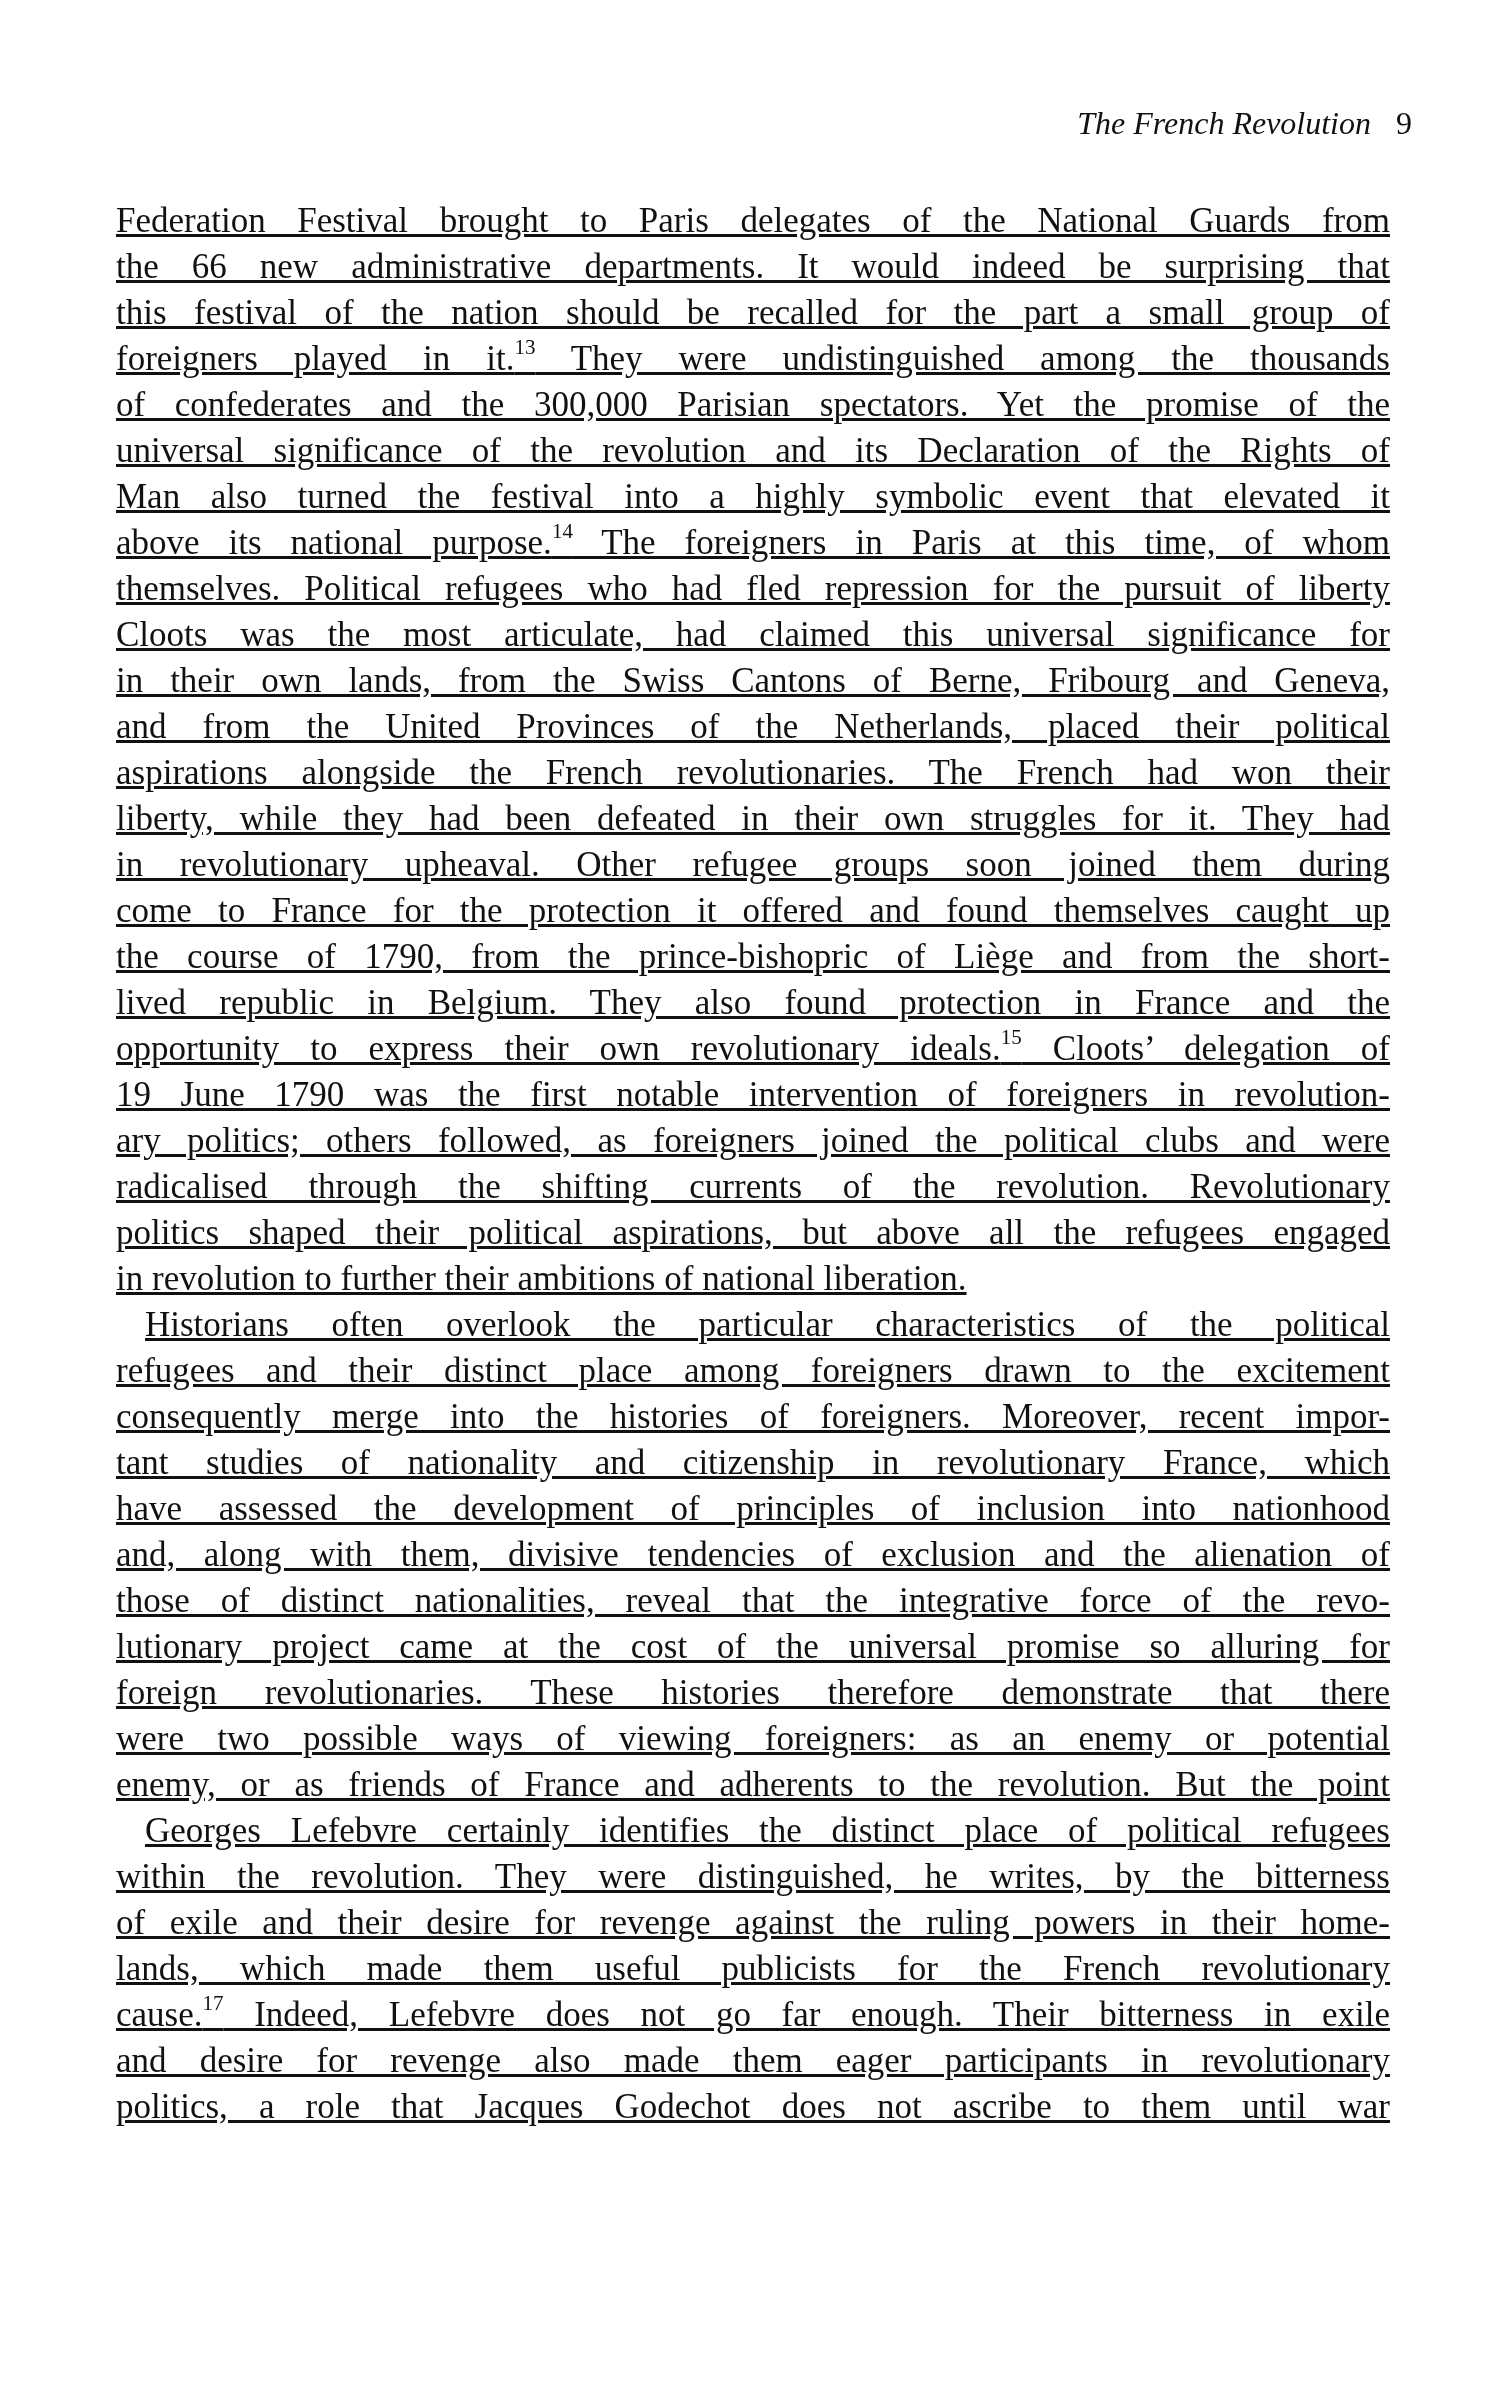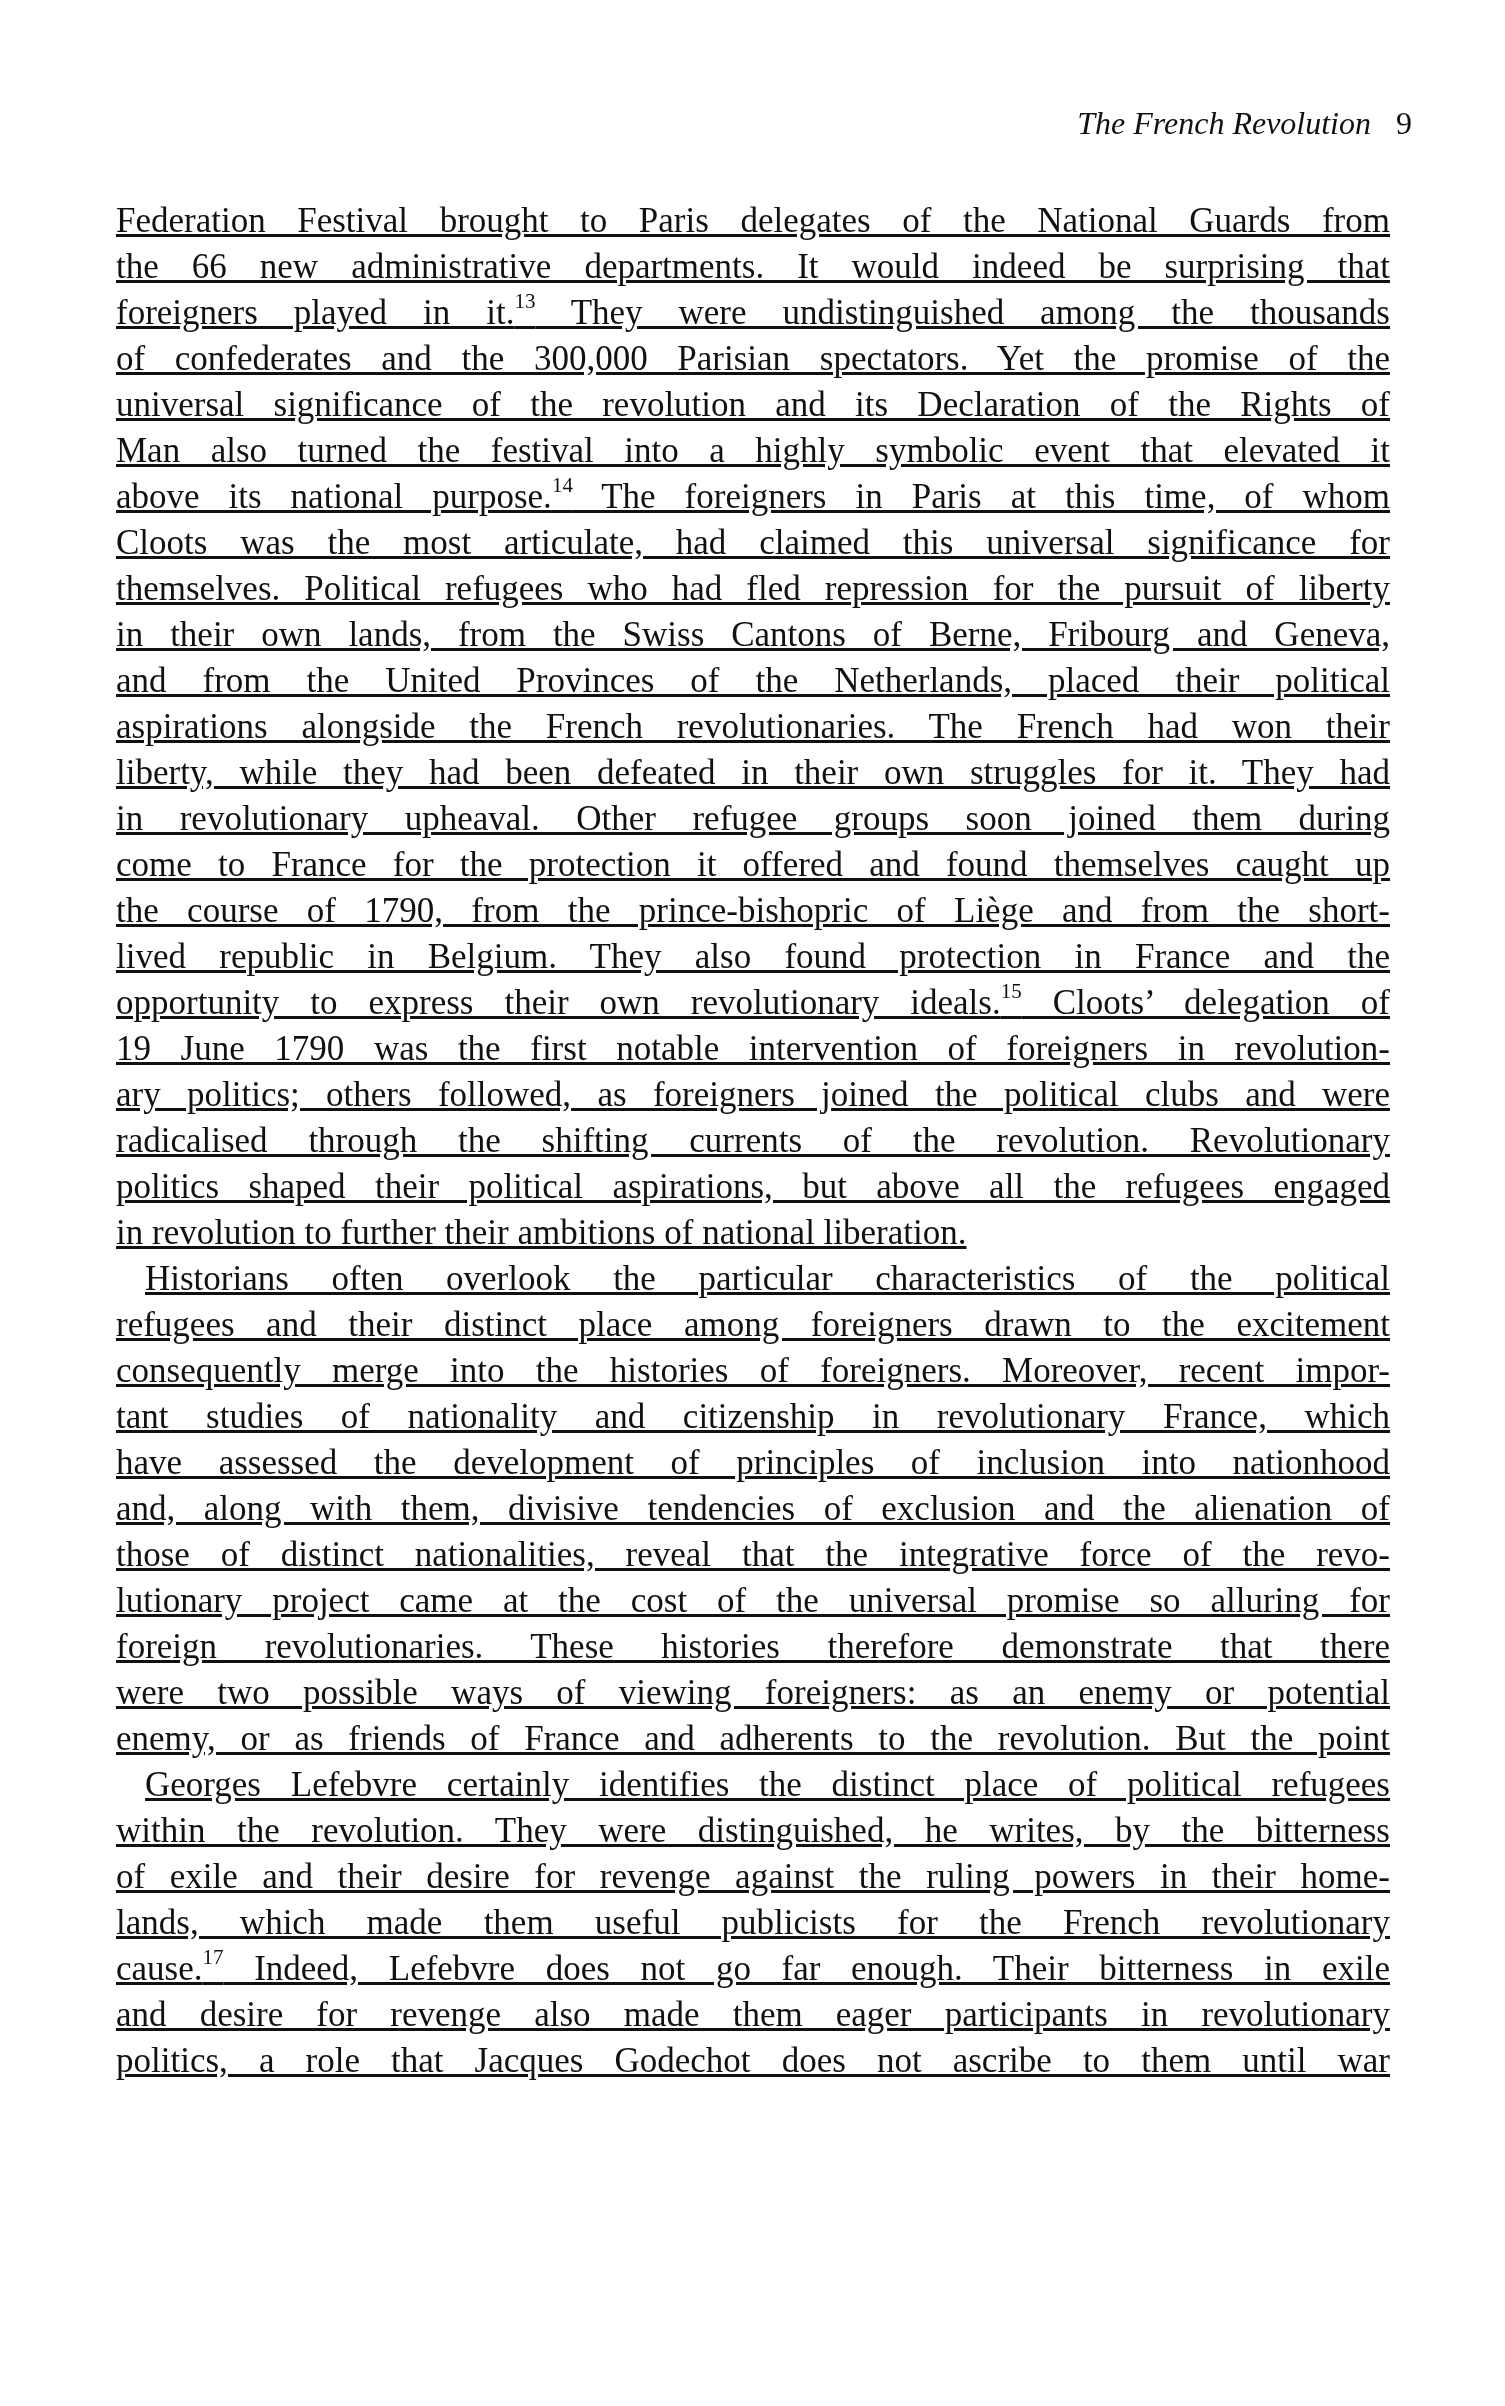--- a/index.html
+++ b/index.html
@@ -65,27 +65,28 @@
 <div class="running-head">
   <span class="title">The French Revolution</span>
   <span class="folio">9</span>
 </div>
 
 <div class="text-block">
 
   <div>
     <div class="line">Federation Festival brought to Paris delegates of the National Guards from</div>
     <div class="line">the 66 new administrative departments. It would indeed be surprising that</div>
+    <div class="line">this festival of the nation should be recalled for the part a small group of</div>
     <div class="line"><span>foreigners played in it.</span><sup>13</sup><span> They were undistinguished among the thousands</span></div>
     <div class="line">of confederates and the 300,000 Parisian spectators. Yet the promise of the</div>
     <div class="line">universal significance of the revolution and its Declaration of the Rights of</div>
     <div class="line">Man also turned the festival into a highly symbolic event that elevated it</div>
     <div class="line"><span>above its national purpose.</span><sup>14</sup><span> The foreigners in Paris at this time, of whom</span></div>
+    <div class="line">themselves. Political refugees who had fled repression for the pursuit of liberty</div>
     <div class="line">Cloots was the most articulate, had claimed this universal significance for</div>
-    <div class="line">themselves. Political refugees who had fled repression for the pursuit of liberty</div>
     <div class="line">in their own lands, from the Swiss Cantons of Berne, Fribourg and Geneva,</div>
     <div class="line">and from the United Provinces of the Netherlands, placed their political</div>
     <div class="line">aspirations alongside the French revolutionaries. The French had won their</div>
     <div class="line">liberty, while they had been defeated in their own struggles for it. They had</div>
     <div class="line">in revolutionary upheaval. Other refugee groups soon joined them during</div>
     <div class="line">come to France for the protection it offered and found themselves caught up</div>
     <div class="line">the course of 1790, from the prince-bishopric of Liège and from the short-</div>
     <div class="line">lived republic in Belgium. They also found protection in France and the</div>
     <div class="line"><span>opportunity to express their own revolutionary ideals.</span><sup>15</sup><span> Cloots’ delegation of</span></div>
     <div class="line">19 June 1790 was the first notable intervention of foreigners in revolution-</div>

